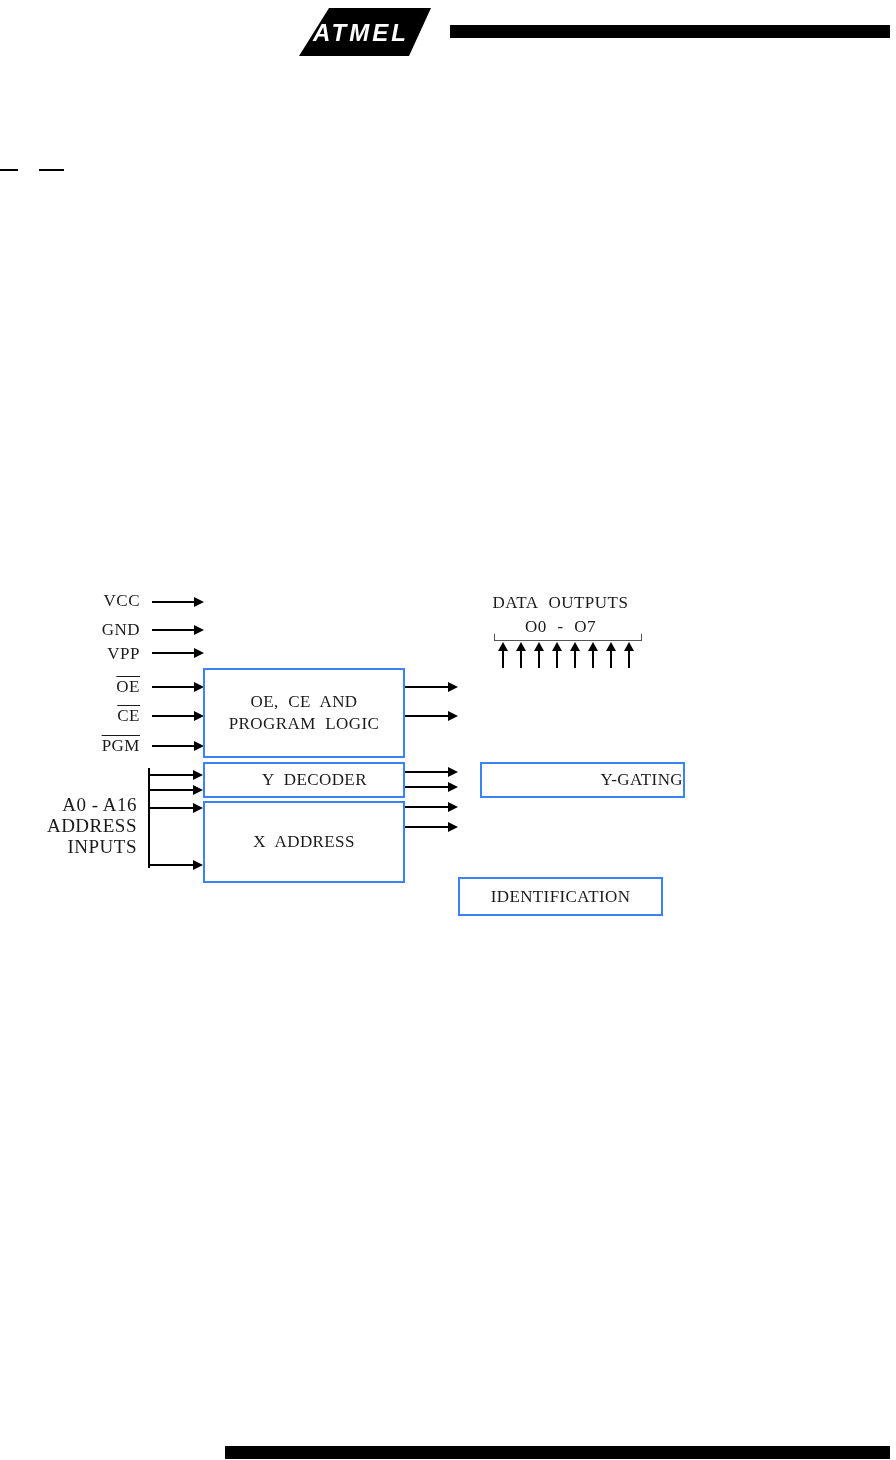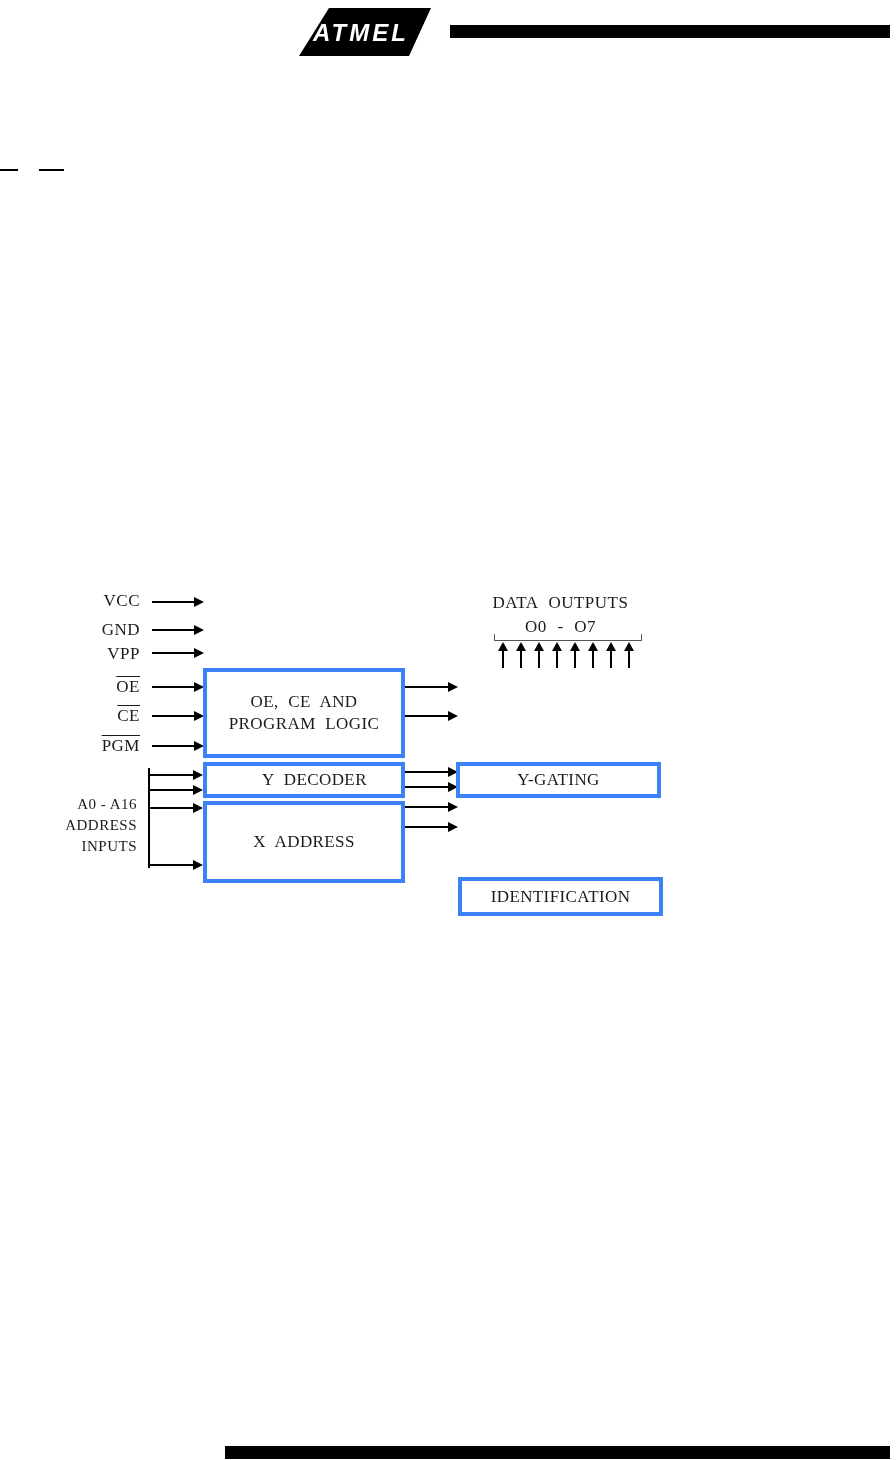--- a/index.html
+++ b/index.html
@@ -3,21 +3,21 @@
 <meta charset="utf-8">
 <style>
   html,body{margin:0;padding:0;background:#ffffff;}
   body{width:896px;height:1460px;position:relative;overflow:hidden;
        font-family:"Liberation Sans","DejaVu Sans",sans-serif;color:#1a1a1a;}
   .abs{position:absolute;}
   .bar{position:absolute;background:#000;}
   .mark{position:absolute;background:#000;height:2px;}
 
   
-  .blk{position:absolute;border:4px solid #3b82f6;box-sizing:border-box;
+  .blk{position:absolute;border:2px solid #3b82f6;box-sizing:border-box;
        display:flex;flex-direction:column;align-items:center;justify-content:center;
        font-size:17px;letter-spacing:.4px;word-spacing:5px;line-height:22px;
        text-align:center;background:#fff;}
 
   
   .sig{position:absolute;font-size:17px;letter-spacing:.5px;text-align:right;}
   .ovl{text-decoration:overline;}
 
   
   .h-arrow{position:absolute;height:2px;background:#000;}
@@ -62,21 +62,21 @@
   <span class="sig ovl" style="right:756px;top:706px;">CE</span>
   <span class="sig ovl" style="right:756px;top:736px;">PGM</span>
 
   <div class="h-arrow" style="left:152px;top:601px;width:42px;"></div>
   <div class="h-arrow" style="left:152px;top:629px;width:42px;"></div>
   <div class="h-arrow" style="left:152px;top:652px;width:42px;"></div>
   <div class="h-arrow" style="left:152px;top:686px;width:42px;"></div>
   <div class="h-arrow" style="left:152px;top:715px;width:42px;"></div>
   <div class="h-arrow" style="left:152px;top:745px;width:42px;"></div>
 
-  <div class="abs" style="right:759px;top:794px;text-align:right;font-size:15px;letter-spacing:.5px;line-height:21px;">
+  <div class="abs" style="right:759px;top:794px;text-align:right;font-size:19px;letter-spacing:.5px;line-height:21px;">
     <div>A0 - A16</div>
     <div>ADDRESS</div>
     <div>INPUTS</div>
   </div>
 
   <div class="vline" style="left:148px;top:768px;height:100px;"></div>
   <div class="h-arrow" style="left:149px;top:774px;width:44px;"></div>
   <div class="h-arrow" style="left:149px;top:789px;width:44px;"></div>
   <div class="h-arrow" style="left:149px;top:807px;width:44px;"></div>
   <div class="h-arrow" style="left:149px;top:864px;width:44px;"></div>
@@ -92,21 +92,21 @@
     <span>X ADDRESS</span>
   </div>
 
   <div class="h-arrow" style="left:405px;top:686px;width:43px;"></div>
   <div class="h-arrow" style="left:405px;top:715px;width:43px;"></div>
   <div class="h-arrow" style="left:405px;top:771px;width:43px;"></div>
   <div class="h-arrow" style="left:405px;top:786px;width:43px;"></div>
   <div class="h-arrow" style="left:405px;top:806px;width:43px;"></div>
   <div class="h-arrow" style="left:405px;top:826px;width:43px;"></div>
 
-  <div class="blk" style="left:456px;top:762px;width:205px;height:36px;">
+  <div class="blk" style="left:480px;top:762px;width:205px;height:36px;align-items:flex-end;">
     <span>Y-GATING</span>
   </div>
   <div class="blk" style="left:458px;top:877px;width:205px;height:39px;">
     <span>IDENTIFICATION</span>
   </div>
 
   <div class="caption" style="left:458px;width:205px;top:593px;">DATA OUTPUTS</div>
   <div class="caption" style="left:458px;width:205px;top:617px;">O0 - O7</div>
   <div class="out-bracket" style="left:494px;top:640px;width:148px;"></div>
 

